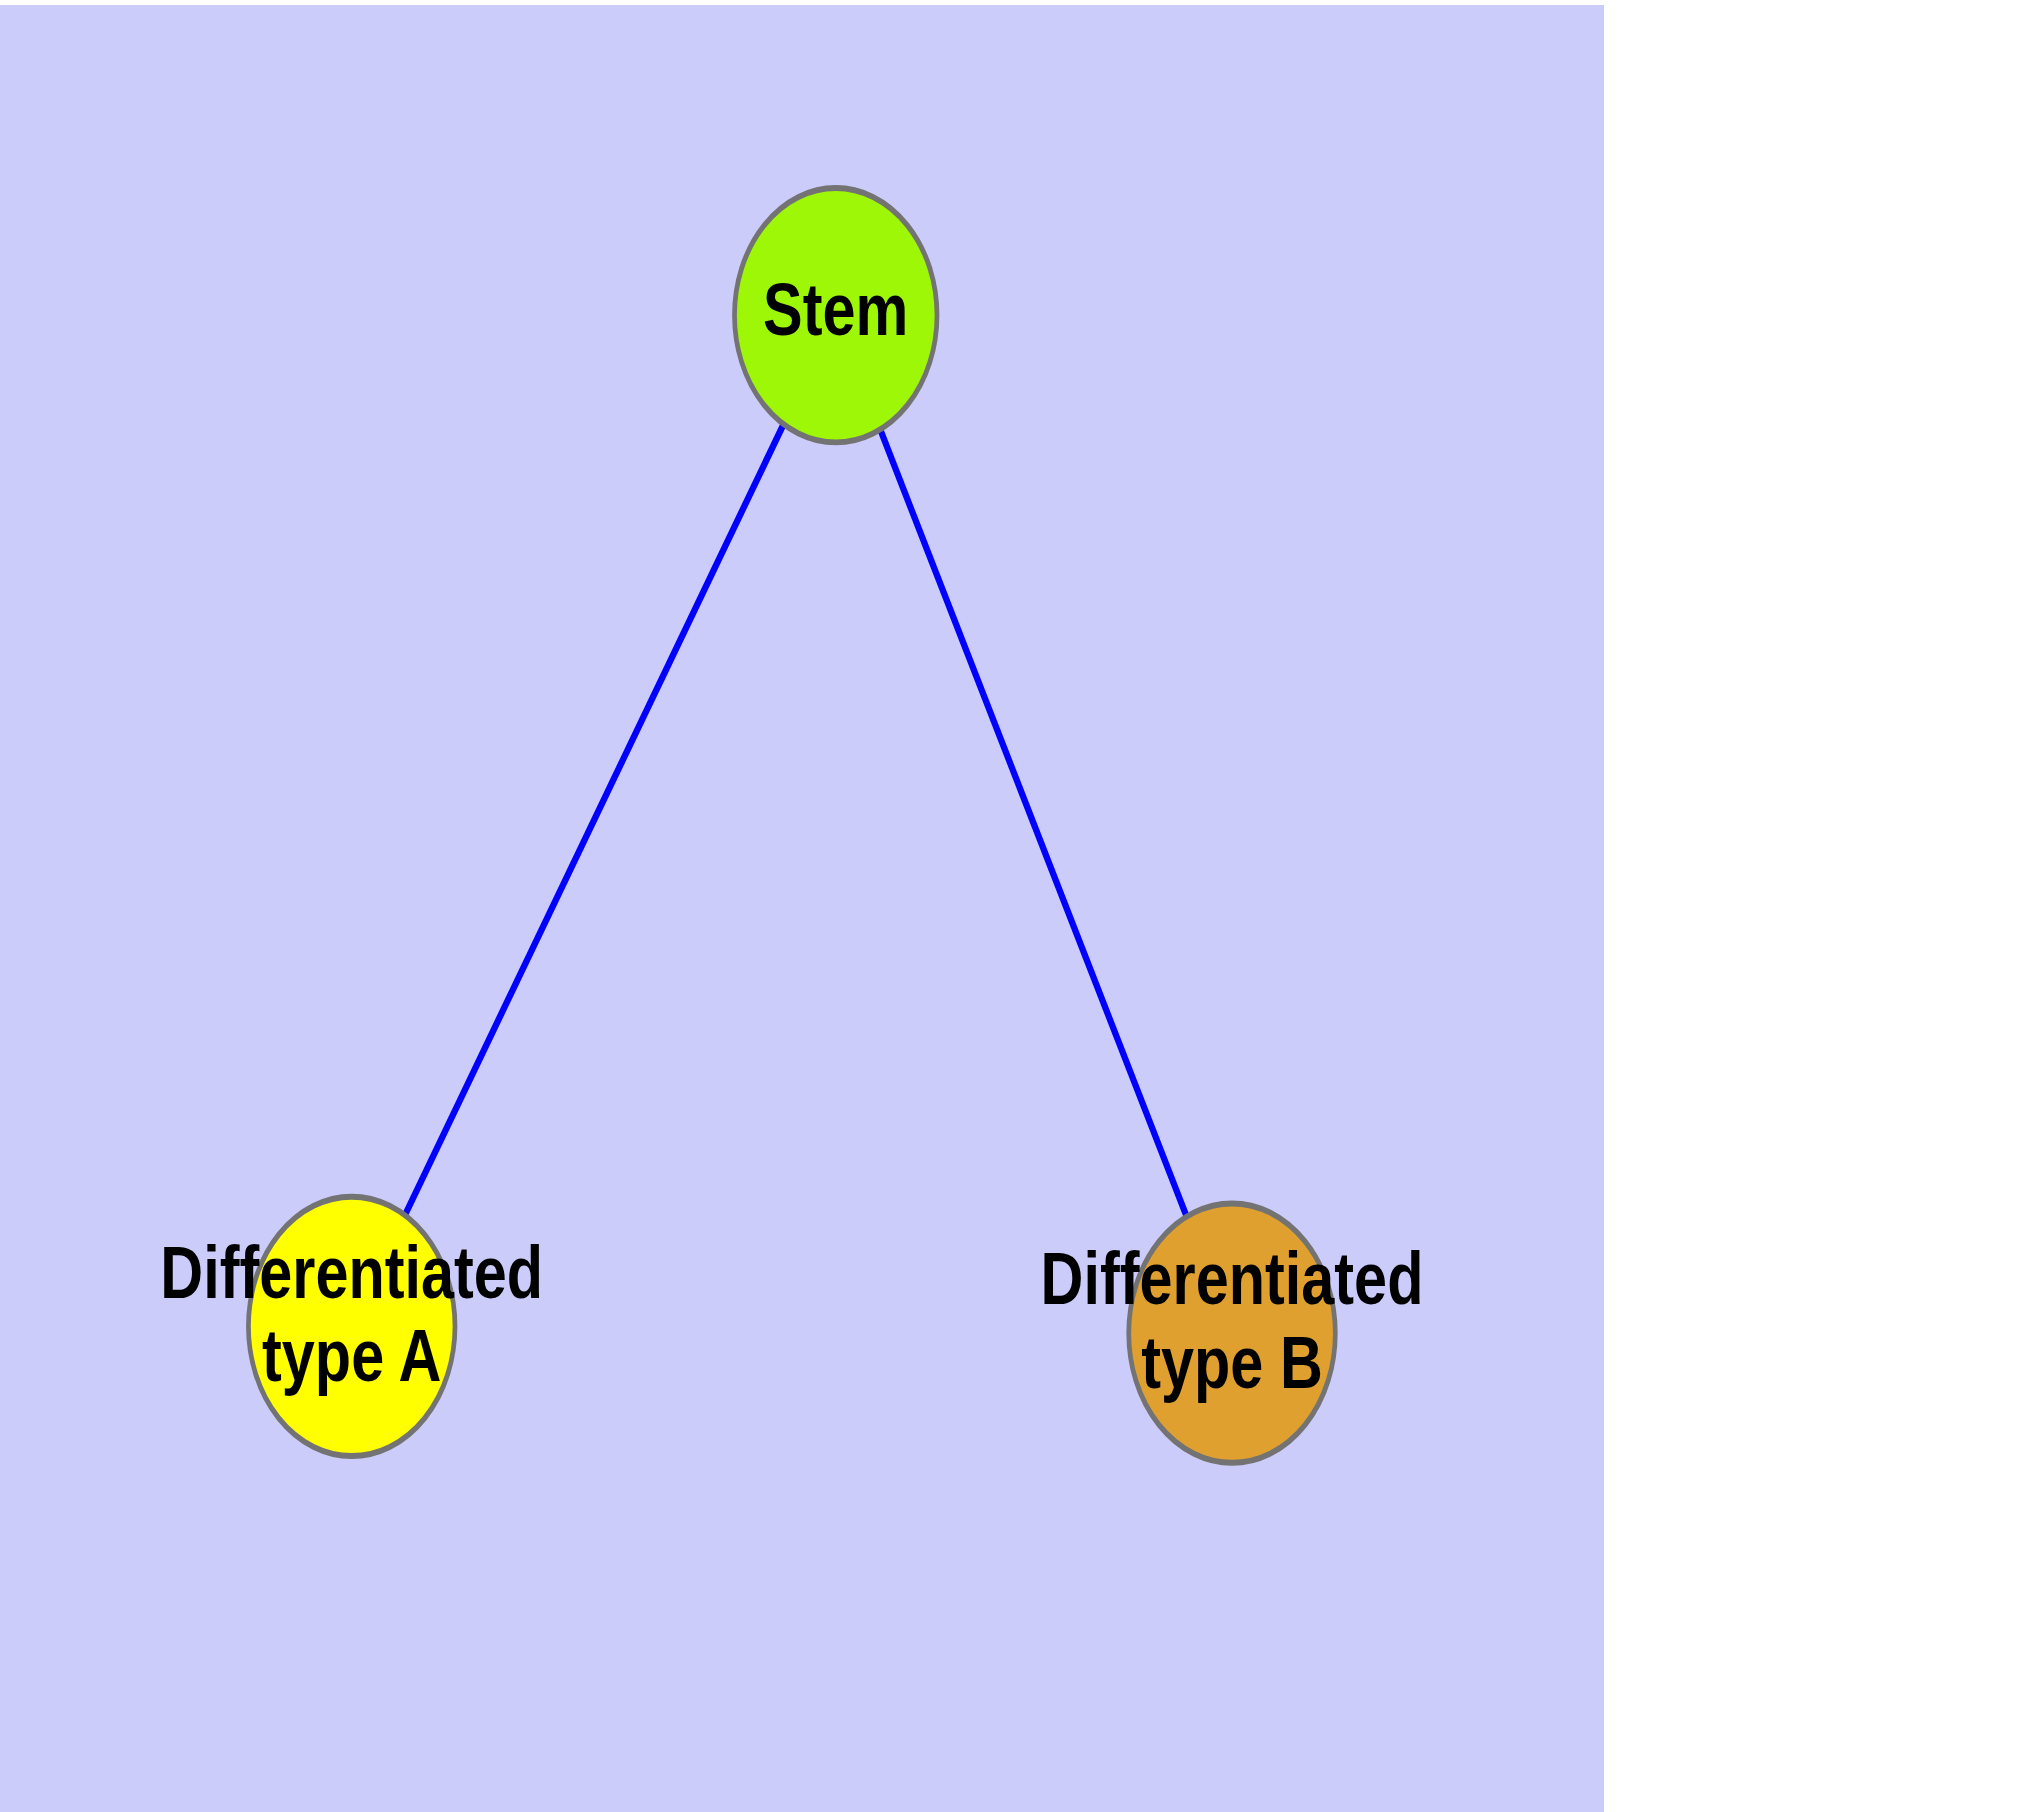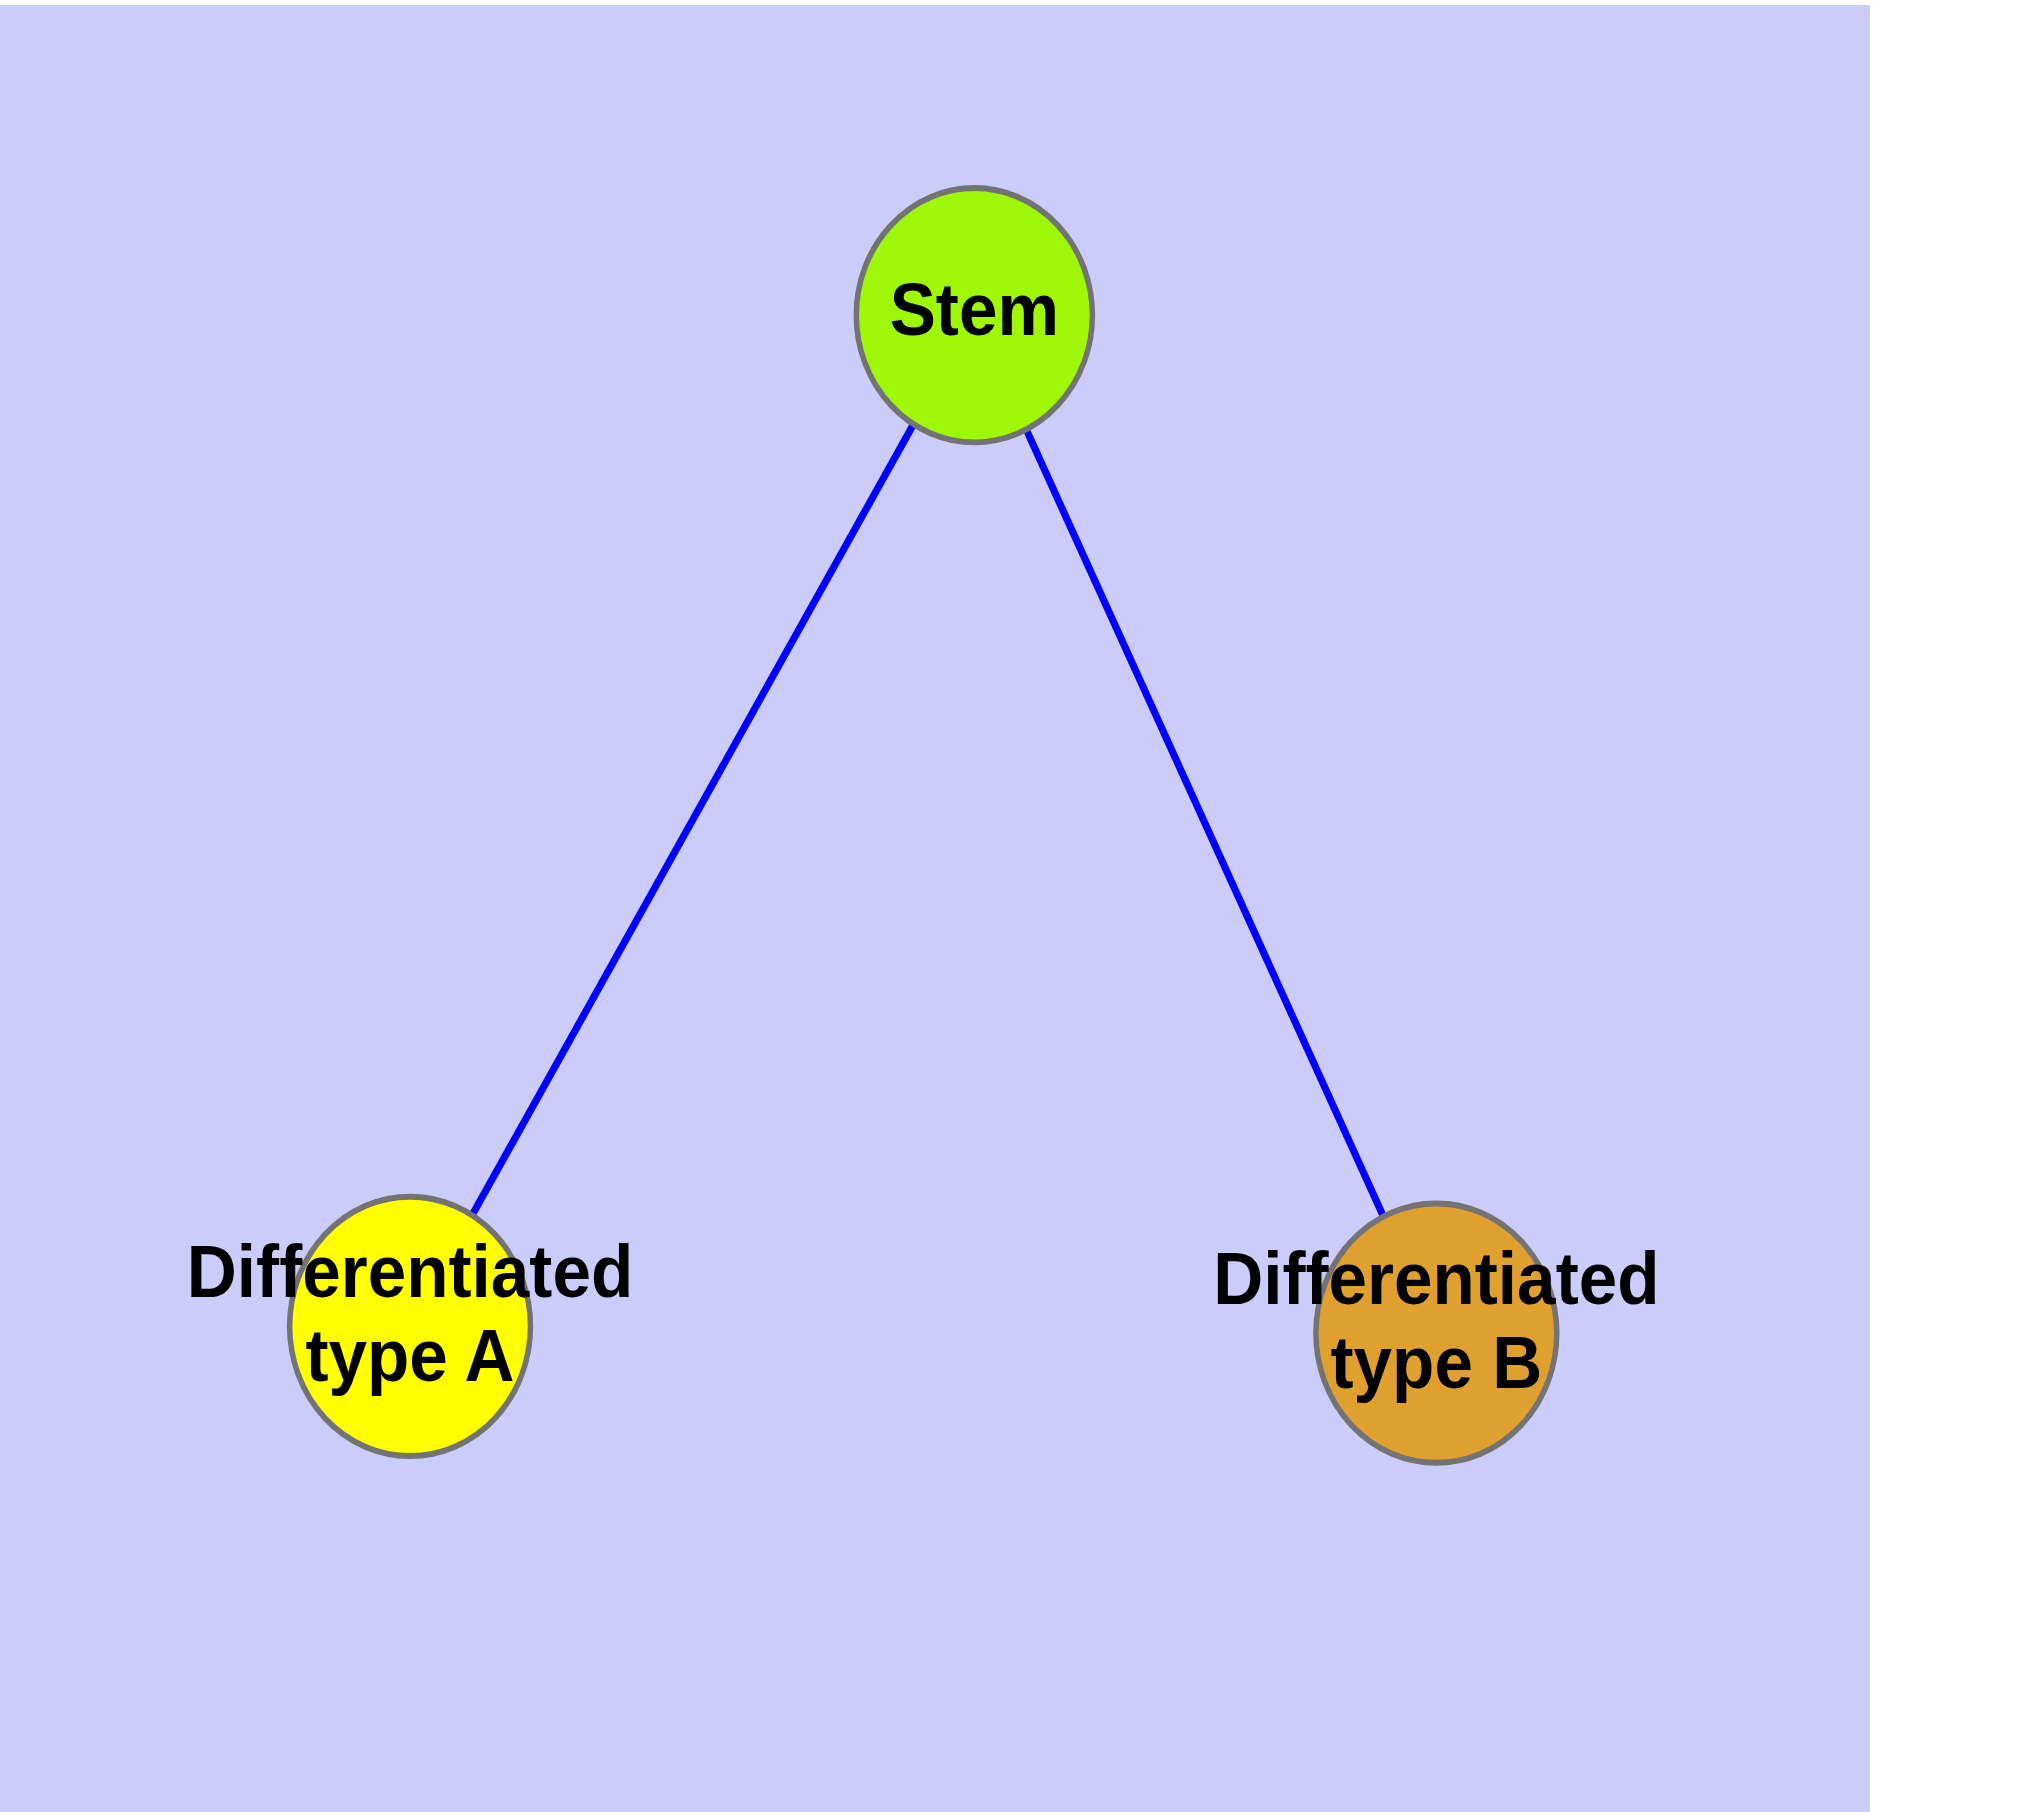--- a/index.html
+++ b/index.html
@@ -12,21 +12,21 @@
     width: 2021px;
     height: 1812px;
     background: #ffffff;
     overflow: hidden;
     font-family: "Liberation Sans", sans-serif;
   }
   #plot-area {
     position: absolute;
     left: 0px;
     top: 5.1px;
-    width: 1870px;
+    width: 1604px;
     height: 1807px;
     background: #ccccfa;
   }
   #graph-svg {
     position: absolute;
     left: 0;
     top: 0;
     width: 100%;
     height: 100%;
     display: block;

